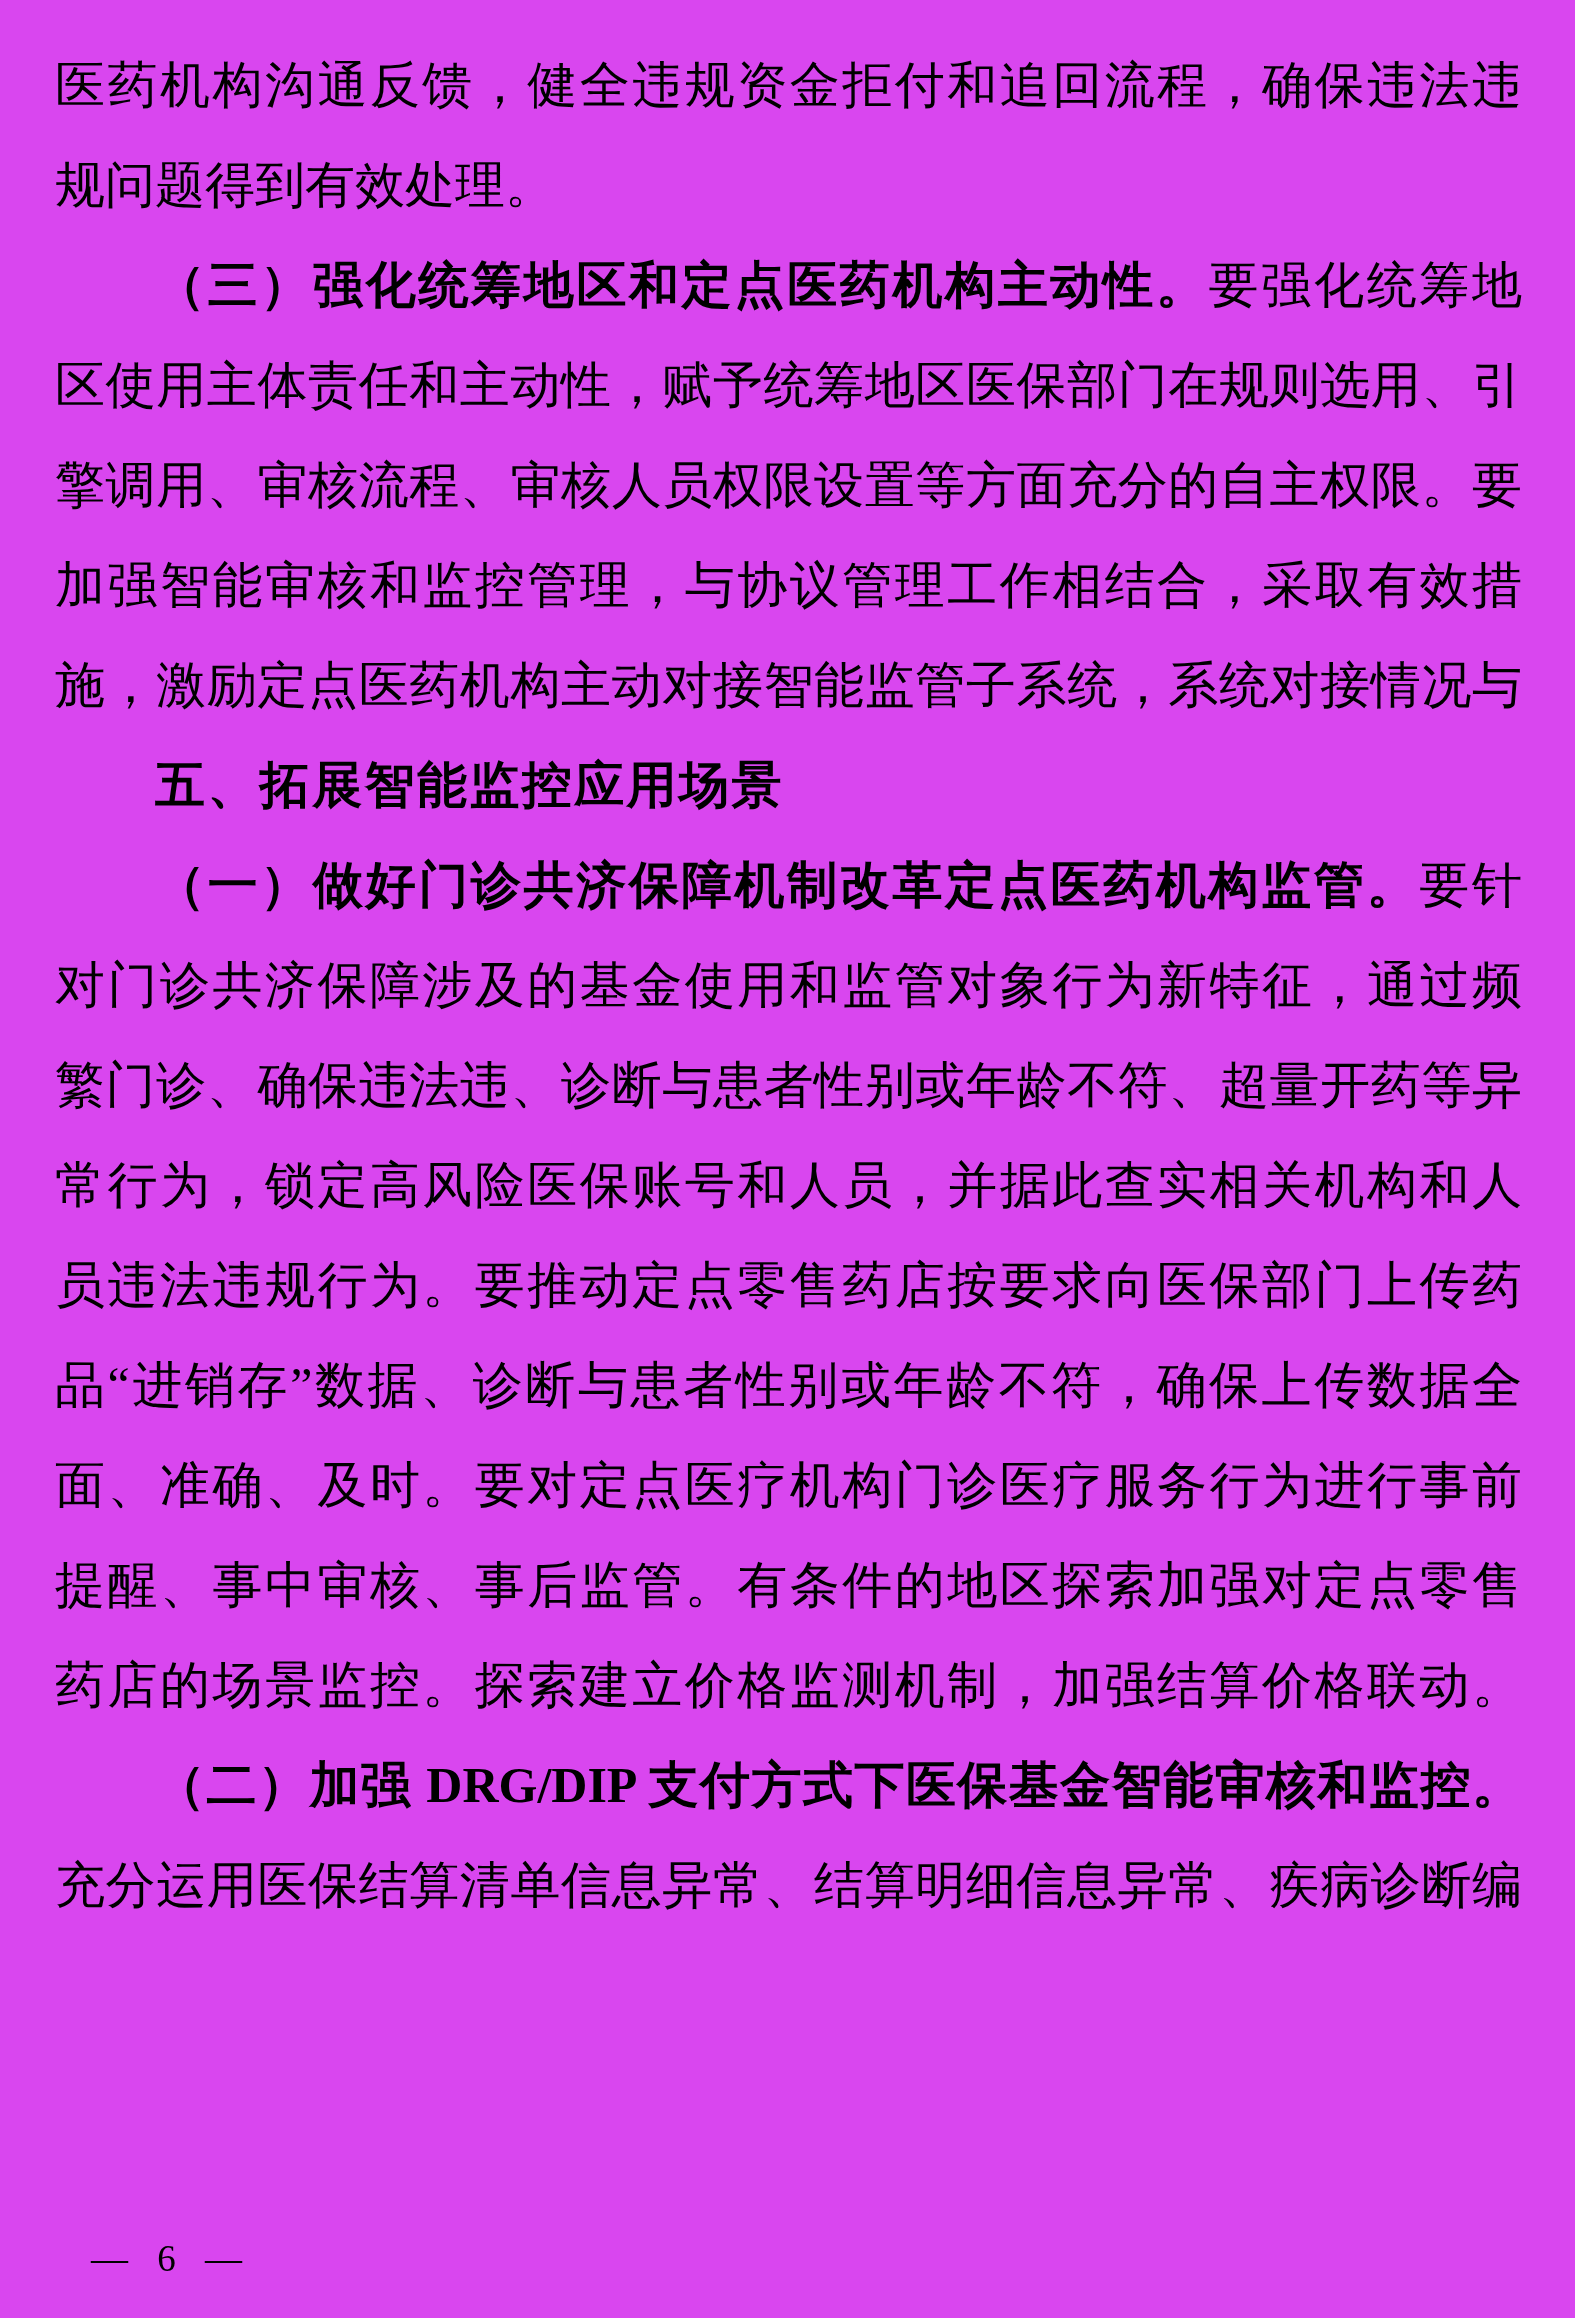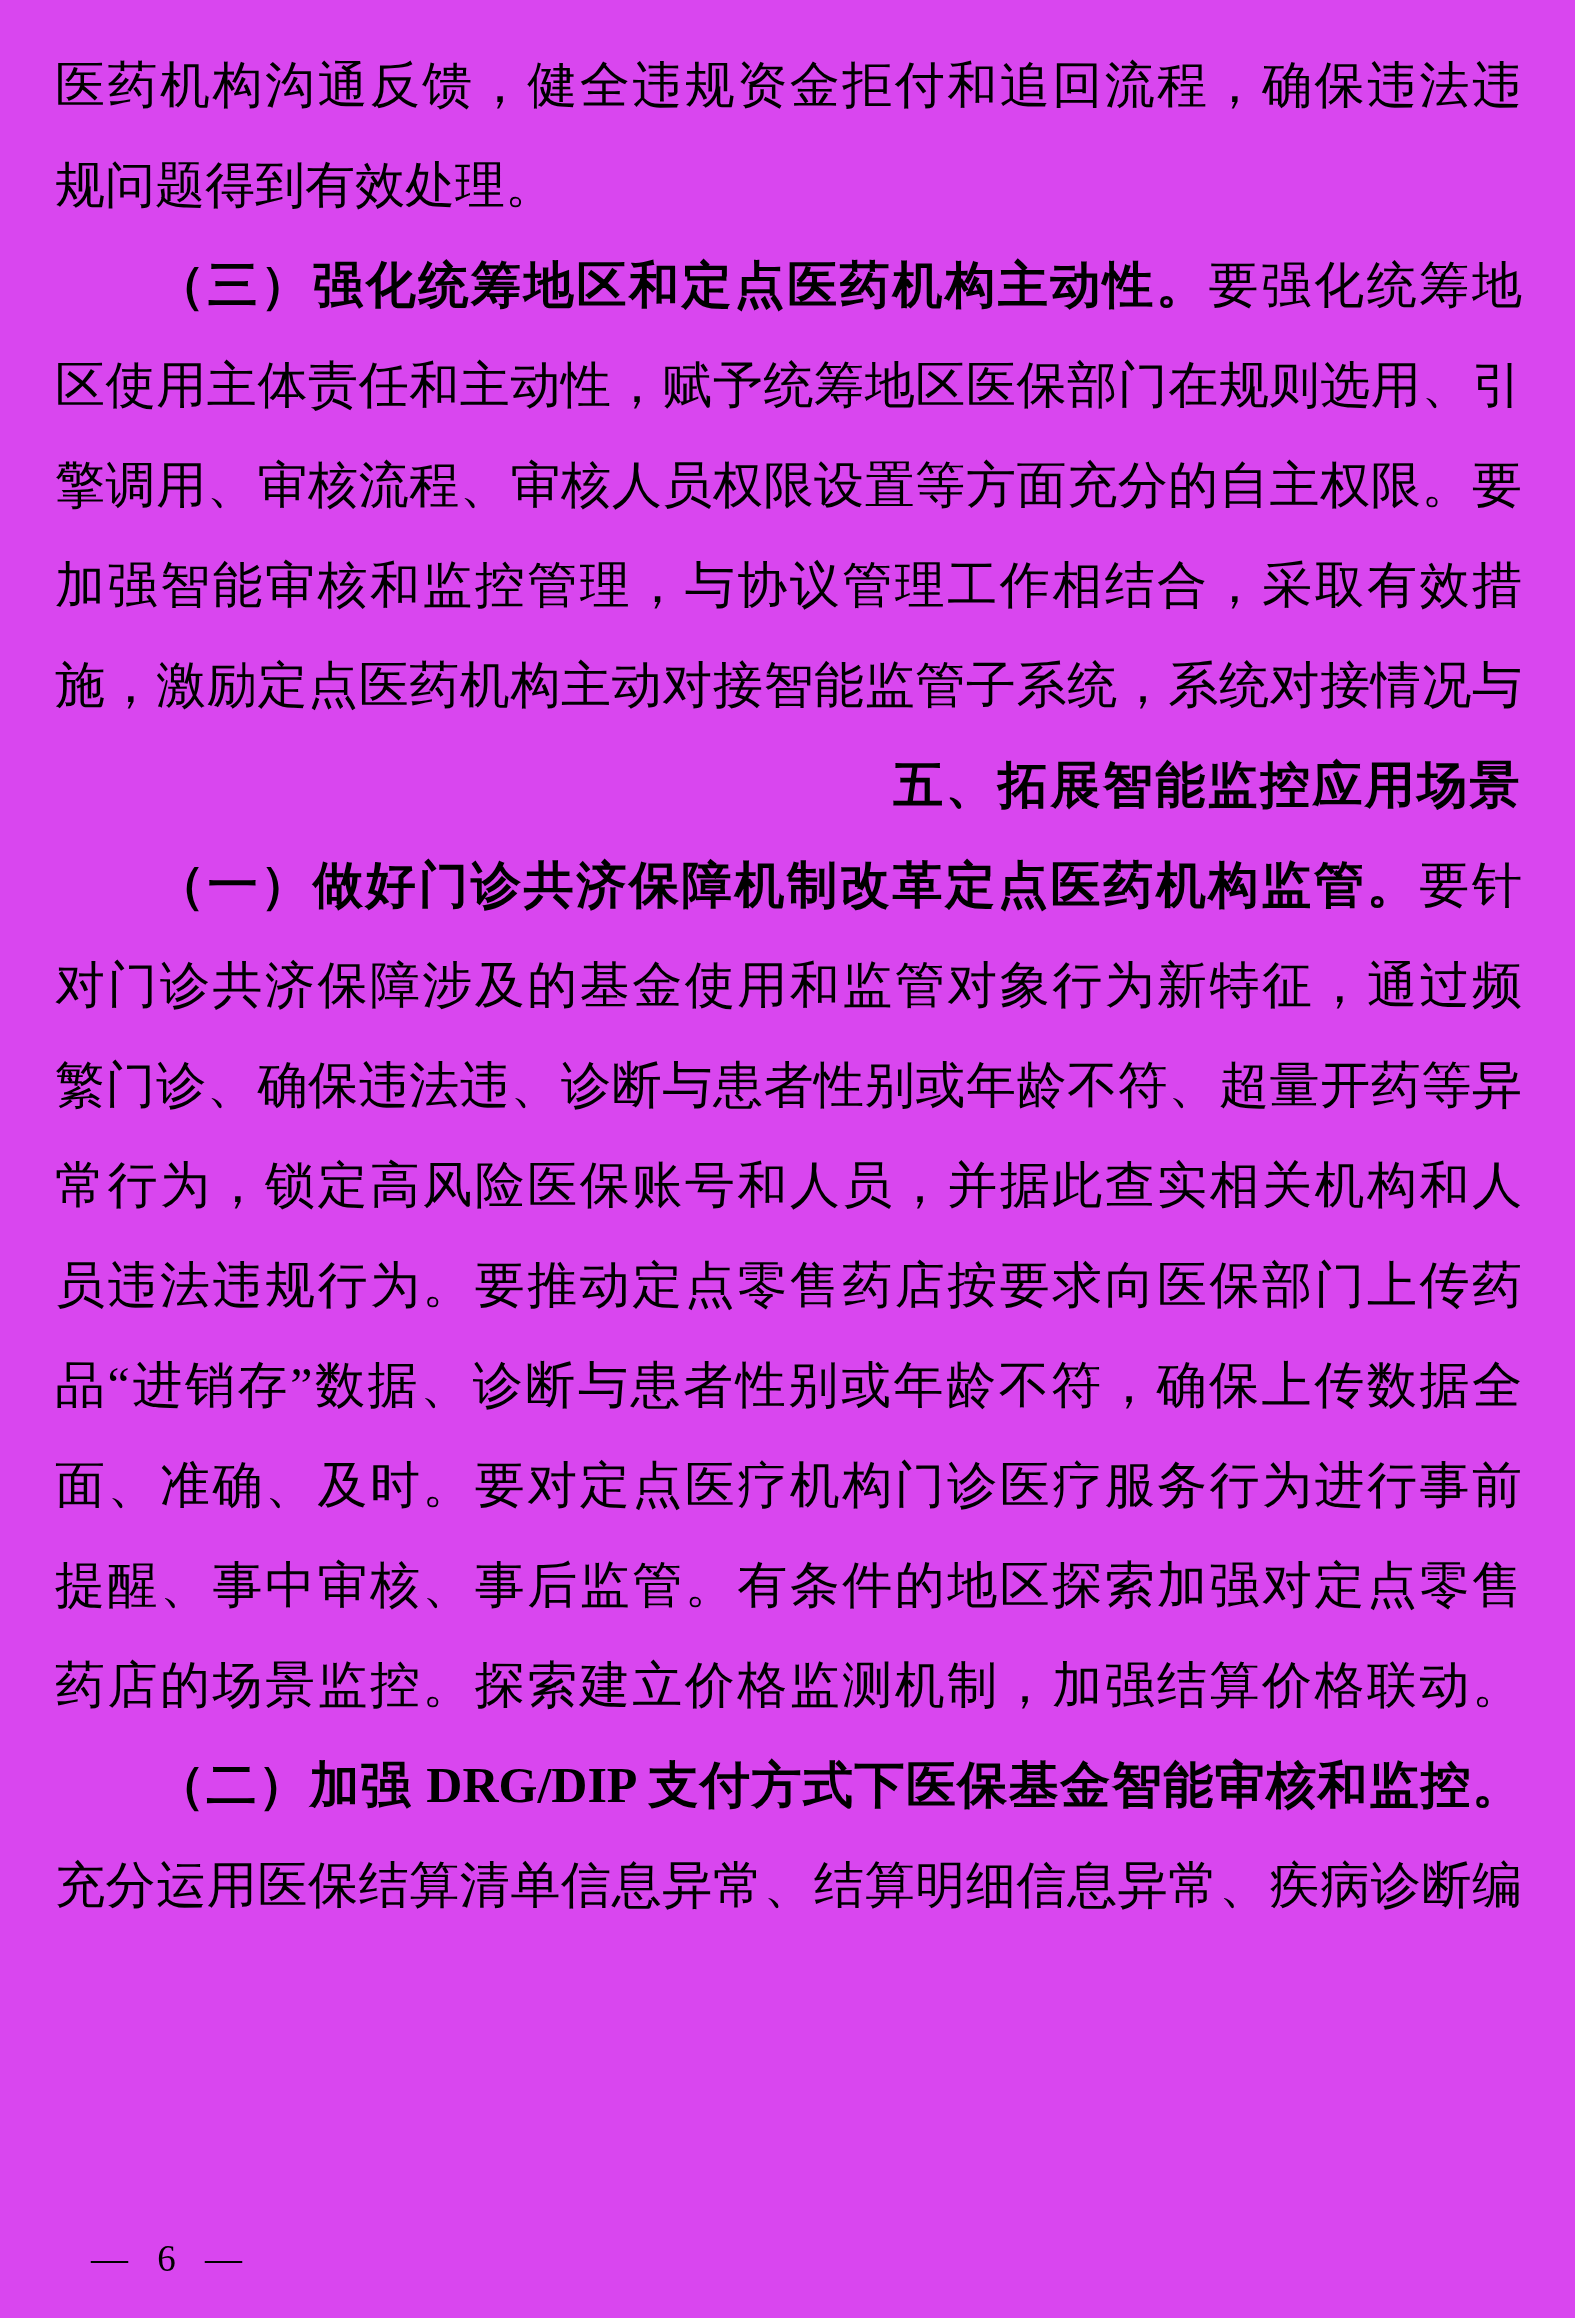--- a/index.html
+++ b/index.html
@@ -37,21 +37,20 @@
   .line.indent {
     text-indent: 2em;
   }
   .line .bold {
     font-weight: 700;
   }
   .line.heading {
     font-family: Liberation Serif, serif;
     font-weight: 700;
     letter-spacing: 2.4px;
-    text-align: right;
   }
   .footer {
     position: absolute;
     left: 91px;
     top: 2229px;
     font-size: 37px;
     line-height: 60px;
     word-spacing: 20px;
     color: #000000;
   }

